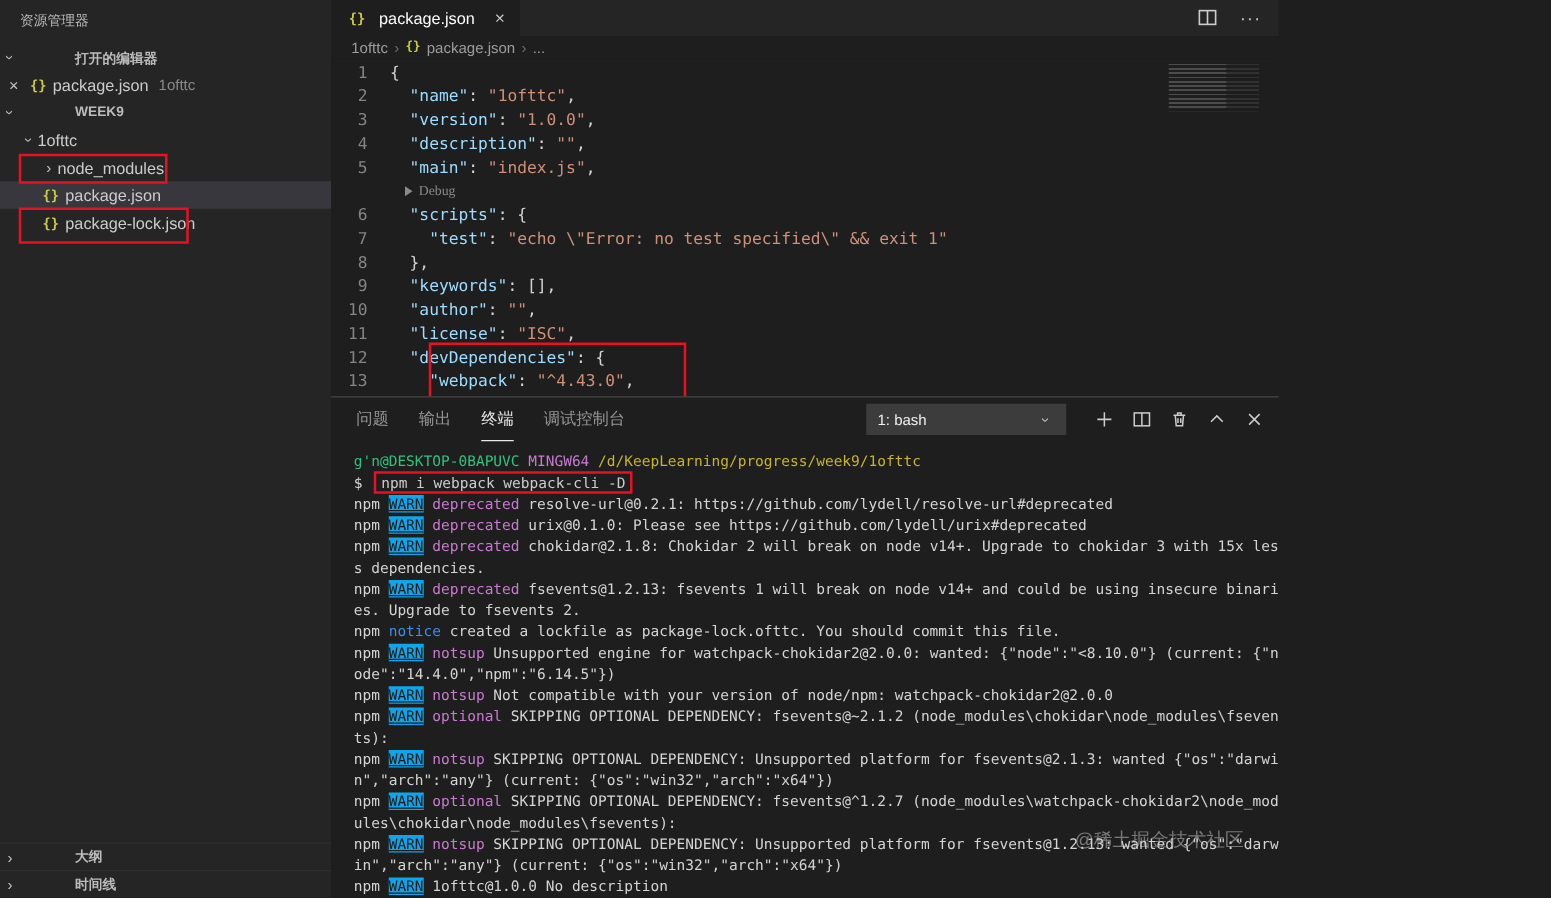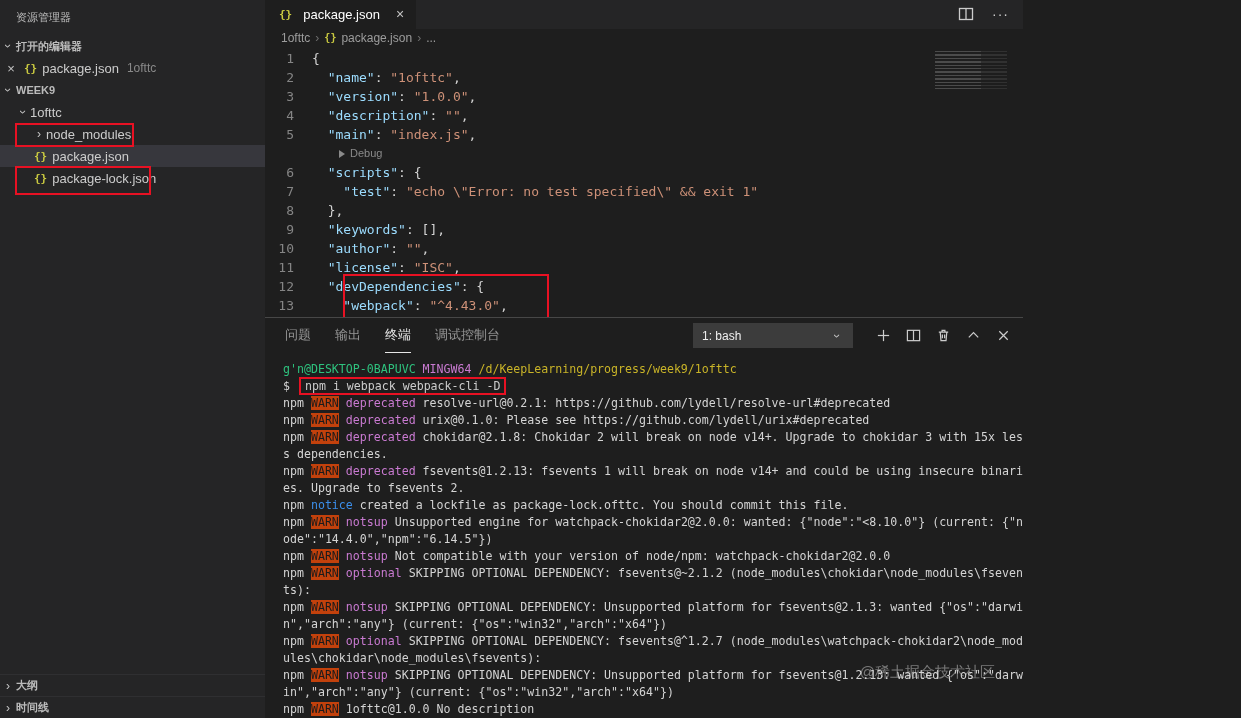--- a/index.html
+++ b/index.html
@@ -4,21 +4,21 @@
 <style>
   * { margin:0; padding:0; box-sizing:border-box; }
   html,body { width:1241px; height:718px; overflow:hidden; background:#1e1e1e;
     font-family:"Liberation Sans","DejaVu Sans",sans-serif; }
   .app { display:flex; width:1023px; height:718px; }
 
   
   .sidebar { width:265px; flex-shrink:0; background:#252526; color:#cccccc;
     display:flex; flex-direction:column; position:relative; }
   .sb-title { height:35px; line-height:35px; padding-left:16px; font-size:11px; color:#bbbbbb; }
-  .sb-sec { height:22px; display:flex; align-items:center; font-size:11px; font-weight:bold; color:#bbbbbb; }
+  .sb-sec { height:22px; display:flex; align-items:center; font-size:11px; font-weight:bold; color:#bbbbbb;gap:44px; }
   .sb-sec .chev { width:16px; text-align:center; font-weight:normal; }
   .row { height:22px; display:flex; align-items:center; font-size:13px; color:#cccccc; white-space:nowrap; }
   .row.selected { background:#37373d; }
   .chev { color:#c5c5c5; font-size:12px; display:inline-block; width:14px; text-align:center; }
   .rot90 { display:inline-block; transform:rotate(90deg); }
   .json-ic { color:#cbcb41; font-family:"DejaVu Sans Mono",monospace; font-size:11px; font-weight:bold; margin:0 5px 0 2px; }
   .oe-close { width:22px; text-align:center; color:#c5c5c5; font-size:13px; }
   .detail { color:#8a8a8a; font-size:12px; margin-left:8px; }
   .pad1 { padding-left:16px; }
   .pad2 { padding-left:32px; }
@@ -38,21 +38,21 @@
   .breadcrumb { height:22px; background:#1e1e1e; display:flex; align-items:center; gap:5px;
     padding-left:16px; font-size:12px; color:#9d9d9d; }
   .bc-sep { color:#6e6e6e; }
   .bc-ic { color:#cbcb41; font-family:"DejaVu Sans Mono",monospace; font-size:10px; font-weight:bold; }
 
   .editor { position:relative; height:328px; background:#1e1e1e; padding-top:2px; overflow:hidden; }
   .code-row { display:flex; height:19px; line-height:19px; font-family:"DejaVu Sans Mono",monospace; font-size:13px; }
   .ln { width:47px; flex-shrink:0; text-align:right; padding-right:18px; color:#858585; }
   .lc { white-space:pre; color:#d4d4d4; }
   .tk-b { color:#d4d4d4; } .tk-k { color:#9cdcfe; } .tk-s { color:#ce9178; } .tk-w { color:#d4d4d4; }
-  .codelens { margin-left:27px; color:#8a8a8a; font-size:11px; font-family:Liberation Sans, sans-serif;
+  .codelens { margin-left:12px; color:#8a8a8a; font-size:11px; font-family:Liberation Serif, serif;
     display:inline-flex; align-items:center; gap:5px; }
   .play-tri { width:0; height:0; border-left:6px solid #8a8a8a; border-top:4px solid transparent; border-bottom:4px solid transparent; }
   .minimap { position:absolute; right:16px; top:4px; width:72px; height:38px; opacity:.75;
     background:repeating-linear-gradient(180deg, rgba(165,165,165,.45) 0 1.4px, transparent 1.4px 3.4px);
   }
   .minimap::after { content:""; position:absolute; right:0; top:0; width:26px; height:100%; background:#1e1e1e; opacity:.55; }
   .rb-dev { left:78px; top:227px; width:206px; height:81px; }
 
   
   .panel { flex:1; border-top:1px solid #474747; background:#1e1e1e; display:flex; flex-direction:column; position:relative; }
@@ -63,21 +63,21 @@
   .panel-controls { margin-left:auto; display:flex; align-items:center; gap:15px; }
   .shell-select { width:160px; height:25px; background:#3c3c3c; color:#f0f0f0; font-size:12px;
     display:flex; align-items:center; justify-content:space-between; padding:0 9px; margin-right:8px; }
   .icon-btn { display:flex; align-items:center; color:#cccccc; }
   .icon-btn svg { stroke:#cccccc; fill:none; stroke-width:1.3; }
 
   .terminal { flex:1; overflow:hidden; padding:8px 0 0 18px; font-family:"DejaVu Sans Mono",monospace;
     font-size:11.6px; line-height:17px; color:#cccccc; }
   .t-row { white-space:pre-wrap; word-break:break-all; }
   .tk-g { color:#2ec27e; } .tk-m { color:#c97ad1; } .tk-y { color:#c9b428; }
-  .tk-W { background:#c2410c; color:#1b1b1b; } .tk-n { color:#3b8eea; }
+  .tk-W { background:#0ea5e9; color:#1b1b1b;text-decoration:underline; } .tk-n { color:#3b8eea; }
   .tk-box { border:2px solid #e81123; padding:0 4px; margin-left:2px; }
   .watermark { position:absolute; right:28px; bottom:36px; z-index:6; font-size:15px; color:rgba(210,210,210,.5); }
 </style>
 </head>
 <body>
 
 <div class="app">
 
   <aside class="sidebar">
     <div class="sb-title">资源管理器</div>

